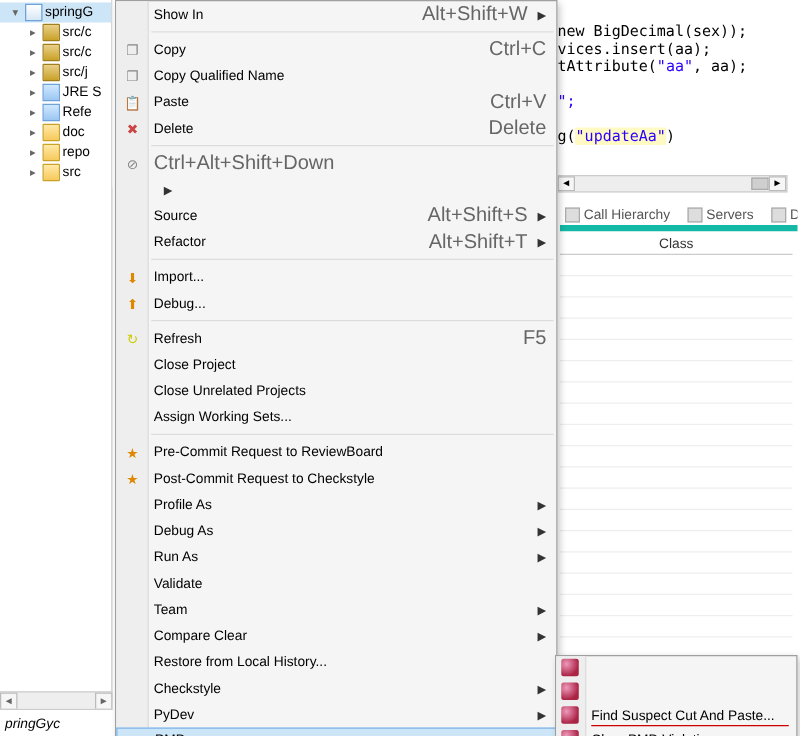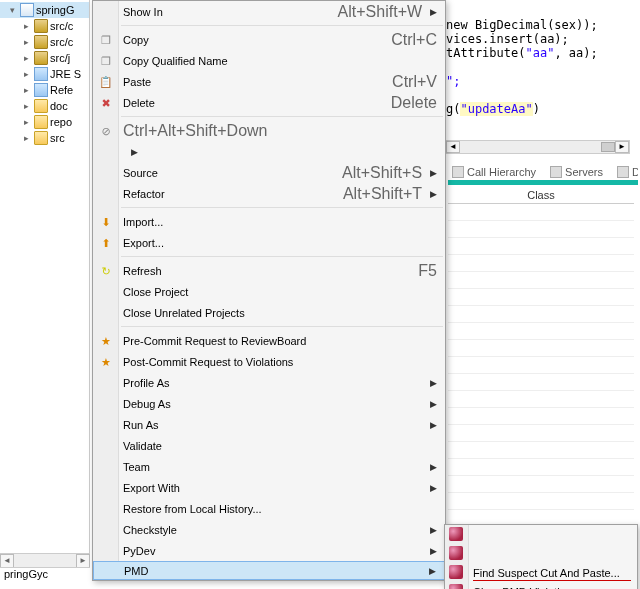--- a/index.html
+++ b/index.html
@@ -57,22 +57,23 @@
     position:absolute; left:0; bottom:22px; width:90px; height:14px;
     background:#eee; border-top:1px solid #ccc;
     display:flex; justify-content:space-between;
   }
   .hscroll .btn { width:14px; height:14px; background:#f6f6f6; border:1px solid #bbb; font-size:8px; text-align:center; line-height:12px; color:#666;}
 
   
   .bottom-tab {
     position:absolute; left:0; bottom:0; width:90px; height:22px;
     background:#fff; border-top:1px solid #ccc;
-    display:flex; align-items:flex-start; padding-left:4px;
+    display:flex; align-items:center; padding-left:4px;
     font-size:11px;
+    font-style:italic;
   }
 
   
   .code-area {
     position: absolute;
     left: 90px; top: 0; right: 0; height: 150px;
     background: #fff;
     font-family: Consolas, monospace;
     font-size: 12px;
     padding: 4px 6px;
@@ -344,42 +345,45 @@
       <span class="accel">Alt+Shift+T</span>
       <span class="arrow">▶</span>
     </div>
   <div class="menu-item sep"></div>
   <div class="menu-item">
       <span class="micon mi-orange">⬇</span>
       <span class="lbl">Import...</span>
     </div>
   <div class="menu-item">
       <span class="micon mi-orange">⬆</span>
-      <span class="lbl">Export...</span>
+      <span class="lbl">Debug...</span>
     </div>
   <div class="menu-item sep"></div>
   <div class="menu-item">
       <span class="micon mi-yellow">↻</span>
       <span class="lbl">Refresh</span>
       <span class="accel">F5</span>
     </div>
   <div class="menu-item">
       <span class="lbl">Close Project</span>
     </div>
   <div class="menu-item">
       <span class="lbl">Close Unrelated Projects</span>
     </div>
+  <div class="menu-item">
+      <span class="lbl">Assign Working Sets...</span>
+    </div>
   <div class="menu-item sep"></div>
   <div class="menu-item">
       <span class="micon mi-orange">★</span>
       <span class="lbl">Pre-Commit Request to ReviewBoard</span>
     </div>
   <div class="menu-item">
       <span class="micon mi-orange">★</span>
-      <span class="lbl">Post-Commit Request to Violations</span>
+      <span class="lbl">Post-Commit Request to Checkstyle</span>
     </div>
   <div class="menu-item">
       <span class="lbl">Profile As</span>
       <span class="arrow">▶</span>
     </div>
   <div class="menu-item">
       <span class="lbl">Debug As</span>
       <span class="arrow">▶</span>
     </div>
   <div class="menu-item">
@@ -387,21 +391,21 @@
       <span class="arrow">▶</span>
     </div>
   <div class="menu-item">
       <span class="lbl">Validate</span>
     </div>
   <div class="menu-item">
       <span class="lbl">Team</span>
       <span class="arrow">▶</span>
     </div>
   <div class="menu-item">
-      <span class="lbl">Export With</span>
+      <span class="lbl">Compare Clear</span>
       <span class="arrow">▶</span>
     </div>
   <div class="menu-item">
       <span class="lbl">Restore from Local History...</span>
     </div>
   <div class="menu-item">
       <span class="lbl">Checkstyle</span>
       <span class="arrow">▶</span>
     </div>
   <div class="menu-item">

